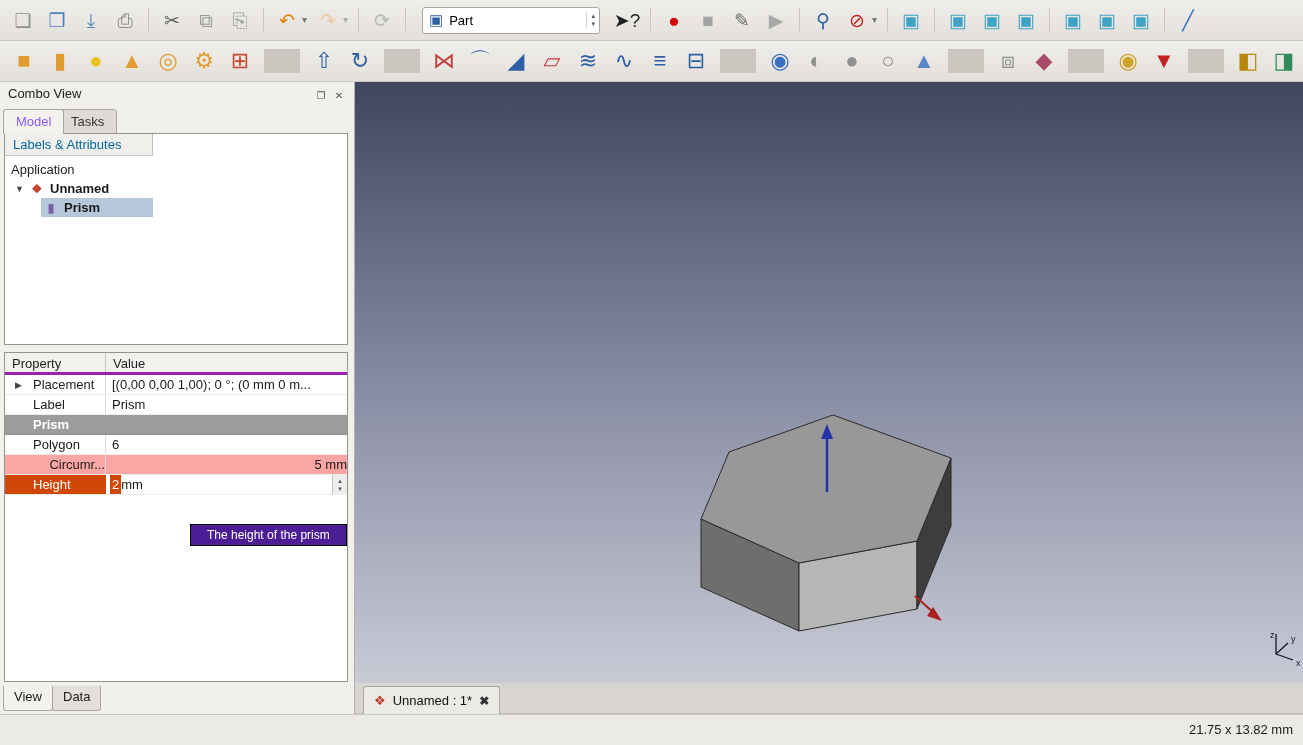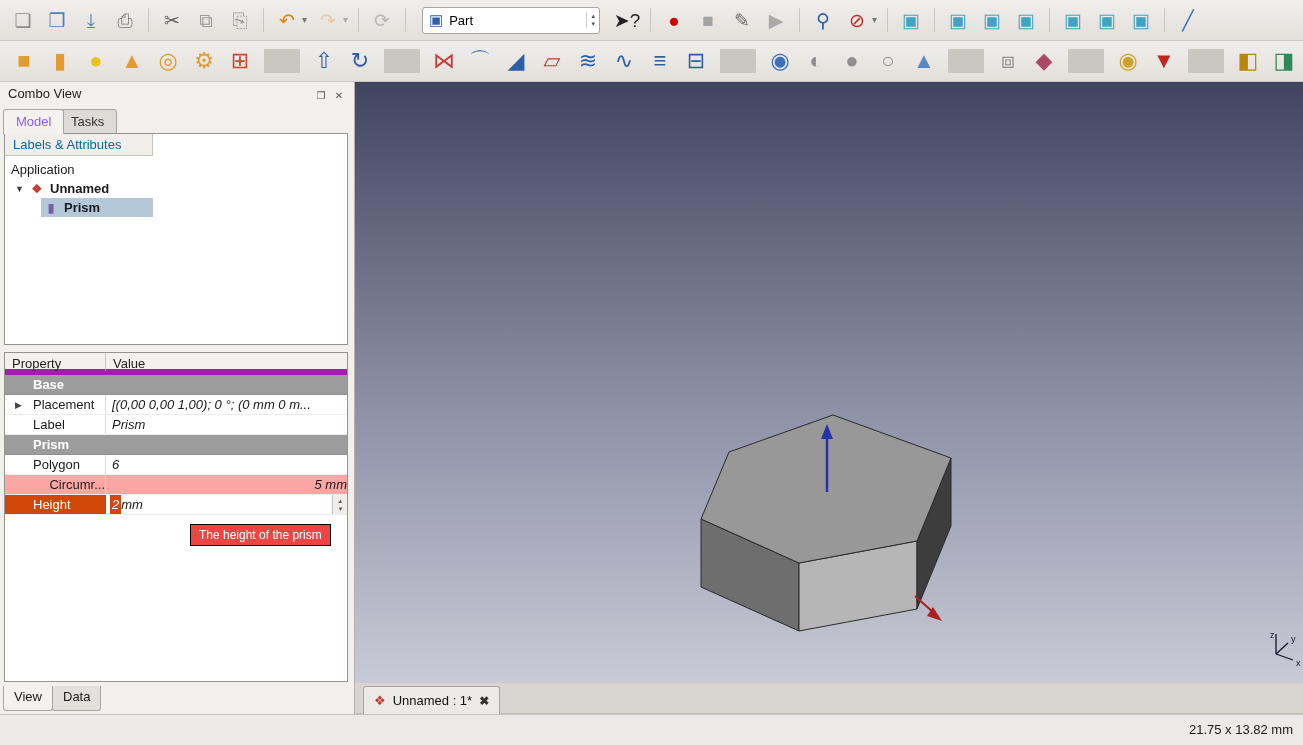--- a/index.html
+++ b/index.html
@@ -45,40 +45,40 @@
   .tree-row { height:19px; display:flex; align-items:center; font-size:13px; }
   .tr-app { padding-left:6px; margin-top:4px; }
   .tr-doc { padding-left:10px; font-weight:bold; }
   .tr-doc .exp { font-size:9px; color:#444; width:14px; }
   .tree-ico { width:16px; text-align:center; margin-right:5px; font-size:12px; }
   .tr-prism { margin-left:36px; width:112px; background:#b5c8da; font-weight:bold; padding-left:2px; }
   
   .pg { position:absolute; left:4px; top:270px; width:344px; height:330px;
     background:#fff; border:1px solid #96938e; overflow:hidden; }
   .pg-head { display:grid; grid-template-columns:101px 1fr; height:22px;
-    background:#f3f1ee; border-bottom:6px solid #a21caf; }
+    background:#f3f1ee; border-bottom:3px solid #a21caf; }
   .pg-head div { padding:3px 0 0 7px; border-right:1px solid #c9c6c1; font-size:13px; color:#222; }
   .pg-head div:last-child { border-right:none; }
   .prow { display:grid; grid-template-columns:101px 1fr; height:20px; line-height:20px;
     border-bottom:1px solid #ececec; font-size:13px; }
   .prow .pc { overflow:hidden; white-space:nowrap; }
   .prow .pc.lab { padding-left:28px; border-right:1px solid #dddcda; position:relative; }
-  .prow .pc.val { padding-left:6px;font-style:italic; }
+  .prow .pc.val { padding-left:6px; }
   .prow.group { display:block; background:#9c9c9c; color:#fff; font-weight:bold; padding-left:28px;
     border-bottom:1px solid #8f8f8f; }
   .prow.shaded { background:#fca5a5;text-align:right; }
   .exp-tri { position:absolute; left:10px; top:0; font-size:9px; color:#444; }
   .prow.editing .pc.lab { background:#d14708; color:#fff; border-right:none; }
   .prow.editing .pc.val { display:flex; align-items:center; padding-left:4px; }
   .sel-val { background:#d14708; color:#fff; padding:0 2px; }
   .spinbox { margin-left:auto; width:15px; height:20px; display:flex; flex-direction:column;
     align-items:center; justify-content:center; font-size:7px; color:#555; line-height:1.1;
     border-left:1px solid #c5c2bd; background:#f0eeec; }
-  .tooltip { position:absolute; left:190px; top:442px; background:#ef4444; color:#fff;
-    font-size:12px; padding:3px 8px; border:1px solid #000; white-space:nowrap; z-index:5; }
+  .tooltip { position:absolute; left:190px; top:442px; background:#4c1d95; color:#fff;
+    font-size:12px; padding:3px 16px; border:1px solid #000; white-space:nowrap; z-index:5; }
   .bottom-tab { position:absolute; top:604px; height:25px; padding:3px 10px 0; font-size:13px;
     border:1px solid #a9a5a0; border-top:none; border-radius:0 0 3px 3px; }
   #tab-view { left:3px; background:#f4f2ef; z-index:2; }
   #tab-data { left:52px; background:#e3e0db; }
   
   #viewport { position:absolute; left:355px; top:82px; width:948px; height:601px; }
   
   #doc-tabbar { position:absolute; left:355px; top:683px; width:948px; height:31px;
     background:#d8d5d0; border-bottom:1px solid #c2bfb9; }
   .doc-tab { position:absolute; left:8px; top:3px; height:28px; display:flex; align-items:center;
@@ -282,23 +282,20 @@
     <div class="tree-row tr-prism" data-name="tree-item-prism">
       <span class="tree-ico" style="color:#7b5ba6" data-name="prism-icon">▮</span>
       <span data-name="tree-item-label">Prism</span>
     </div>
   </div>
 
   <div class="pg" data-name="property-editor">
     <div class="pg-head" data-name="property-header-row">
       <div data-name="column-header-property">Property</div>
       <div data-name="column-header-value">Value</div>
-    </div>
-    <div class="prow group" data-name="property-group-base">
-      <span data-name="group-label">Base</span>
     </div>
     <div class="prow" data-name="property-row-placement">
       <div class="pc lab"><span class="exp-tri" data-name="expander-icon">▶</span><span data-name="property-label">Placement</span></div>
       <div class="pc val" data-name="property-value">[(0,00 0,00 1,00); 0 °; (0 mm  0 m...</div>
     </div>
     <div class="prow" data-name="property-row-label">
       <div class="pc lab"><span data-name="property-label">Label</span></div>
       <div class="pc val" data-name="property-value">Prism</div>
     </div>
     <div class="prow group" data-name="property-group-prism">

